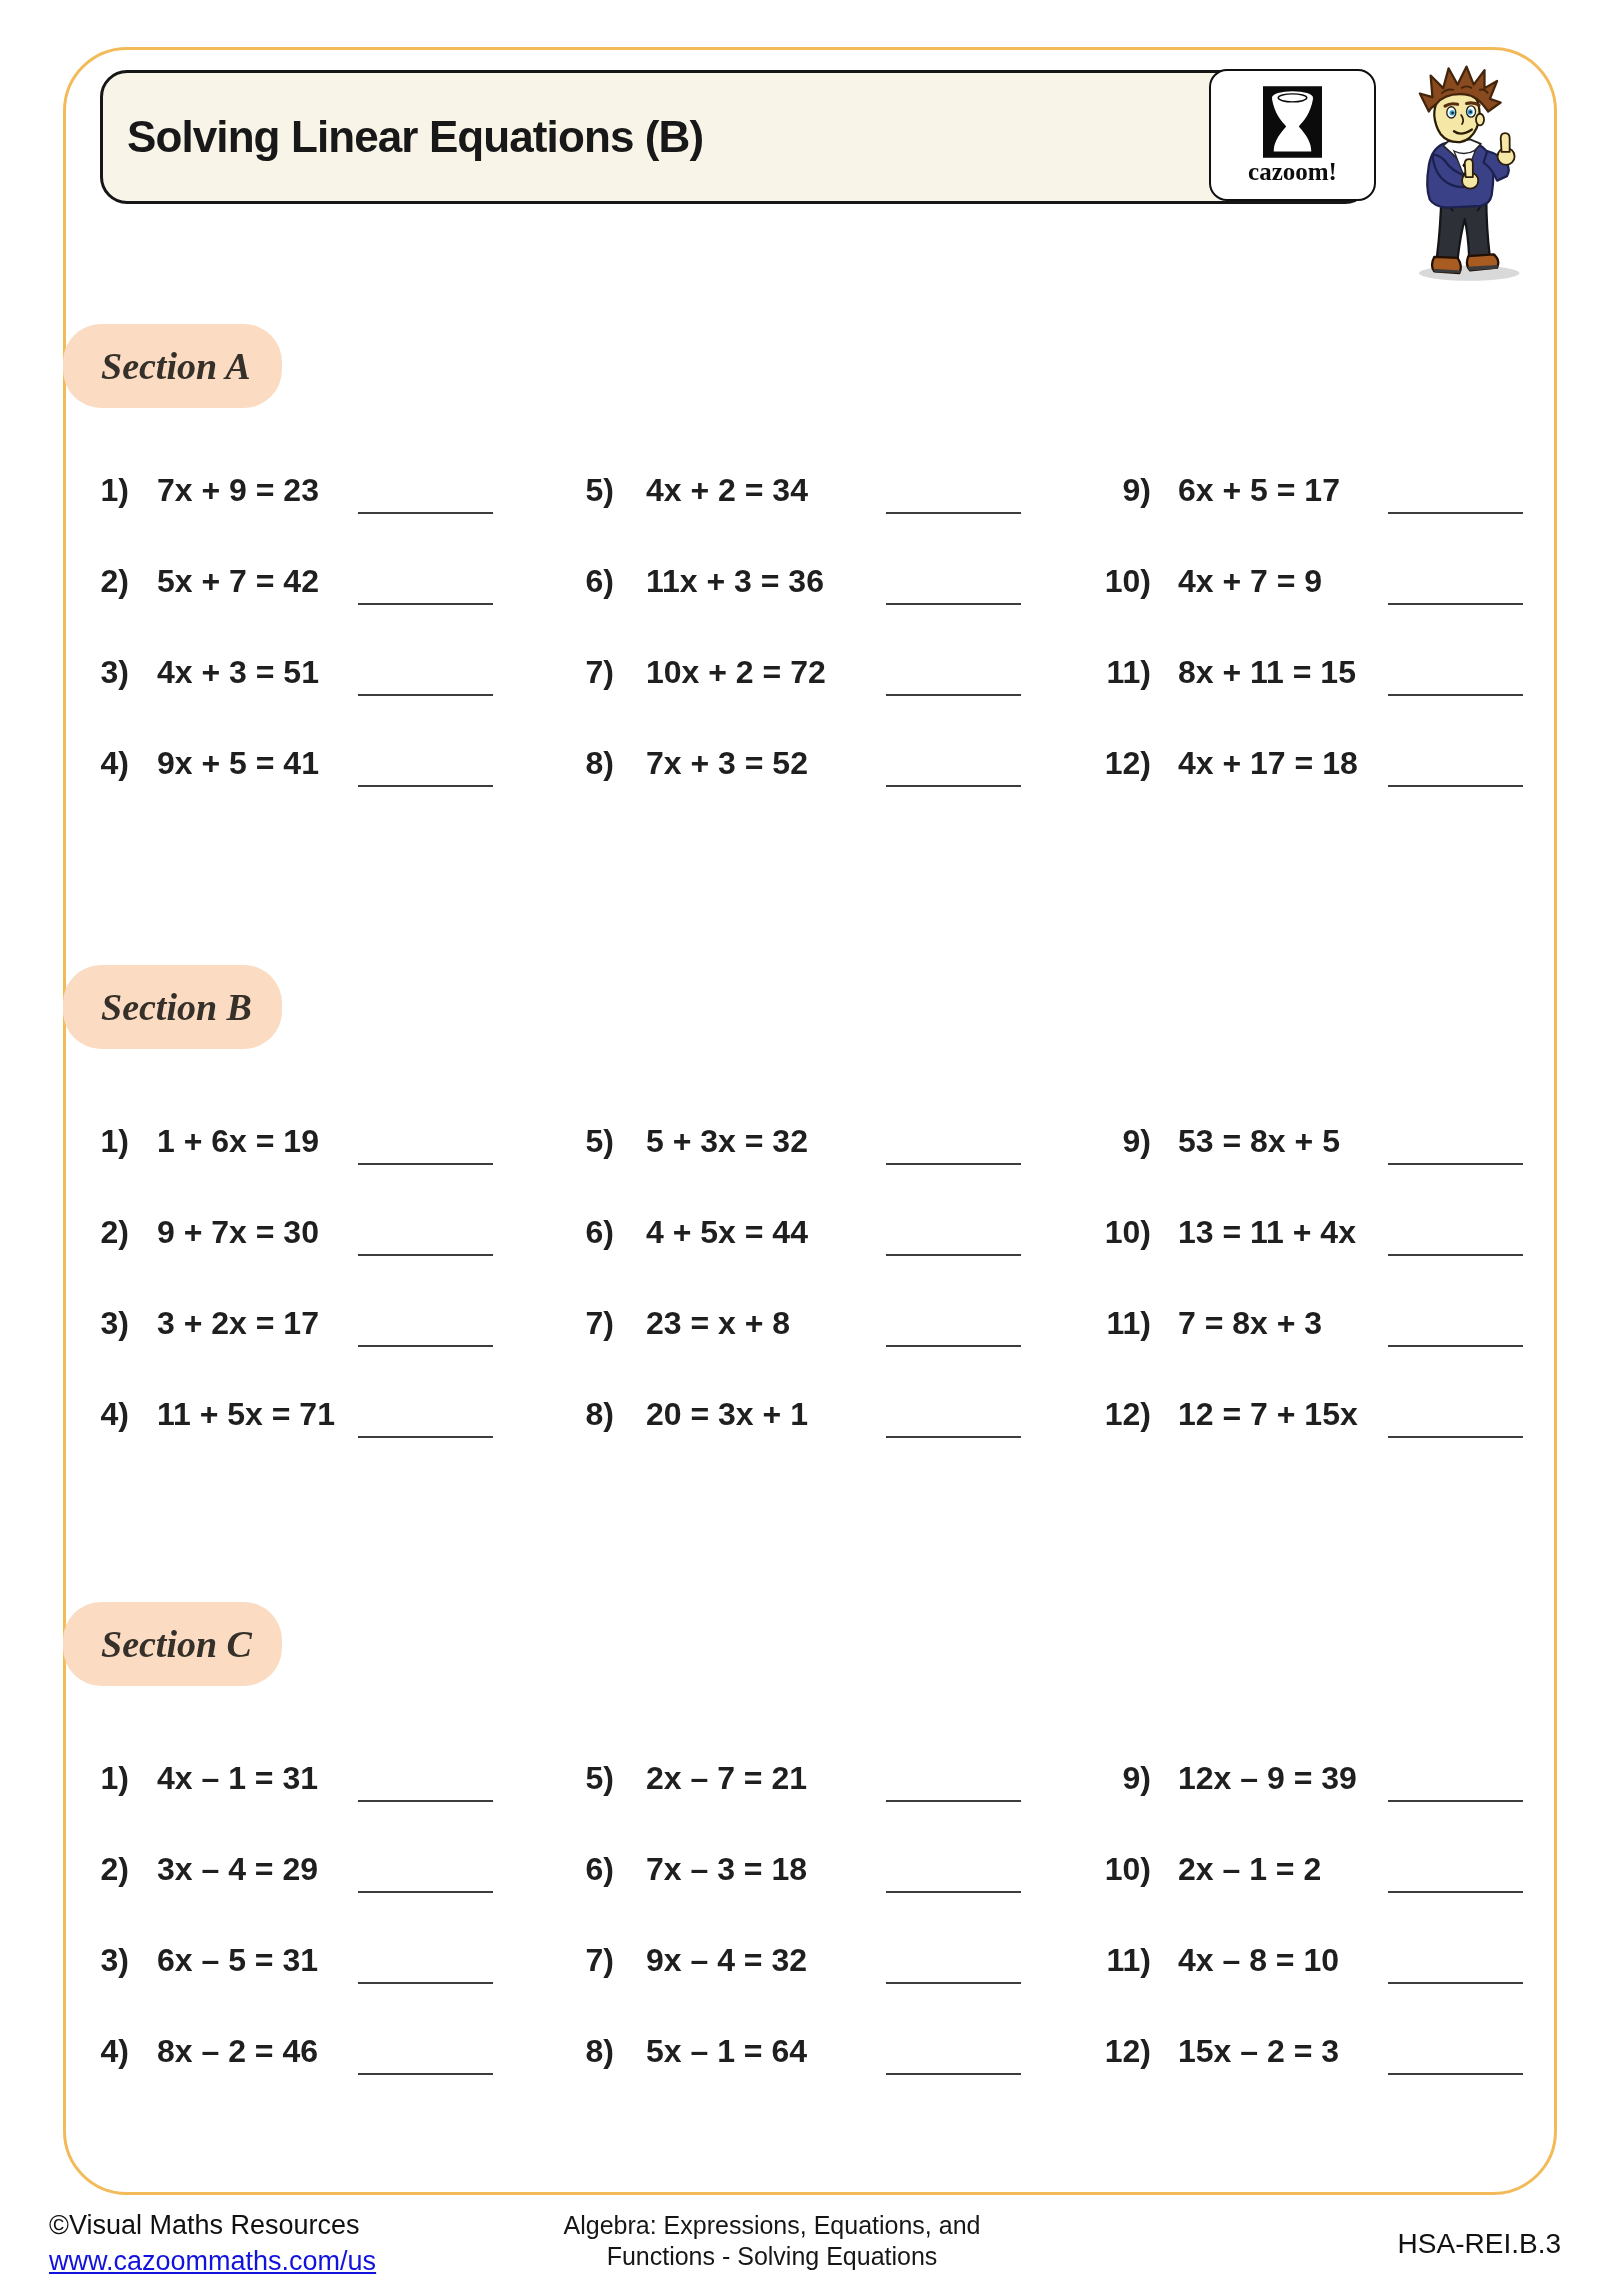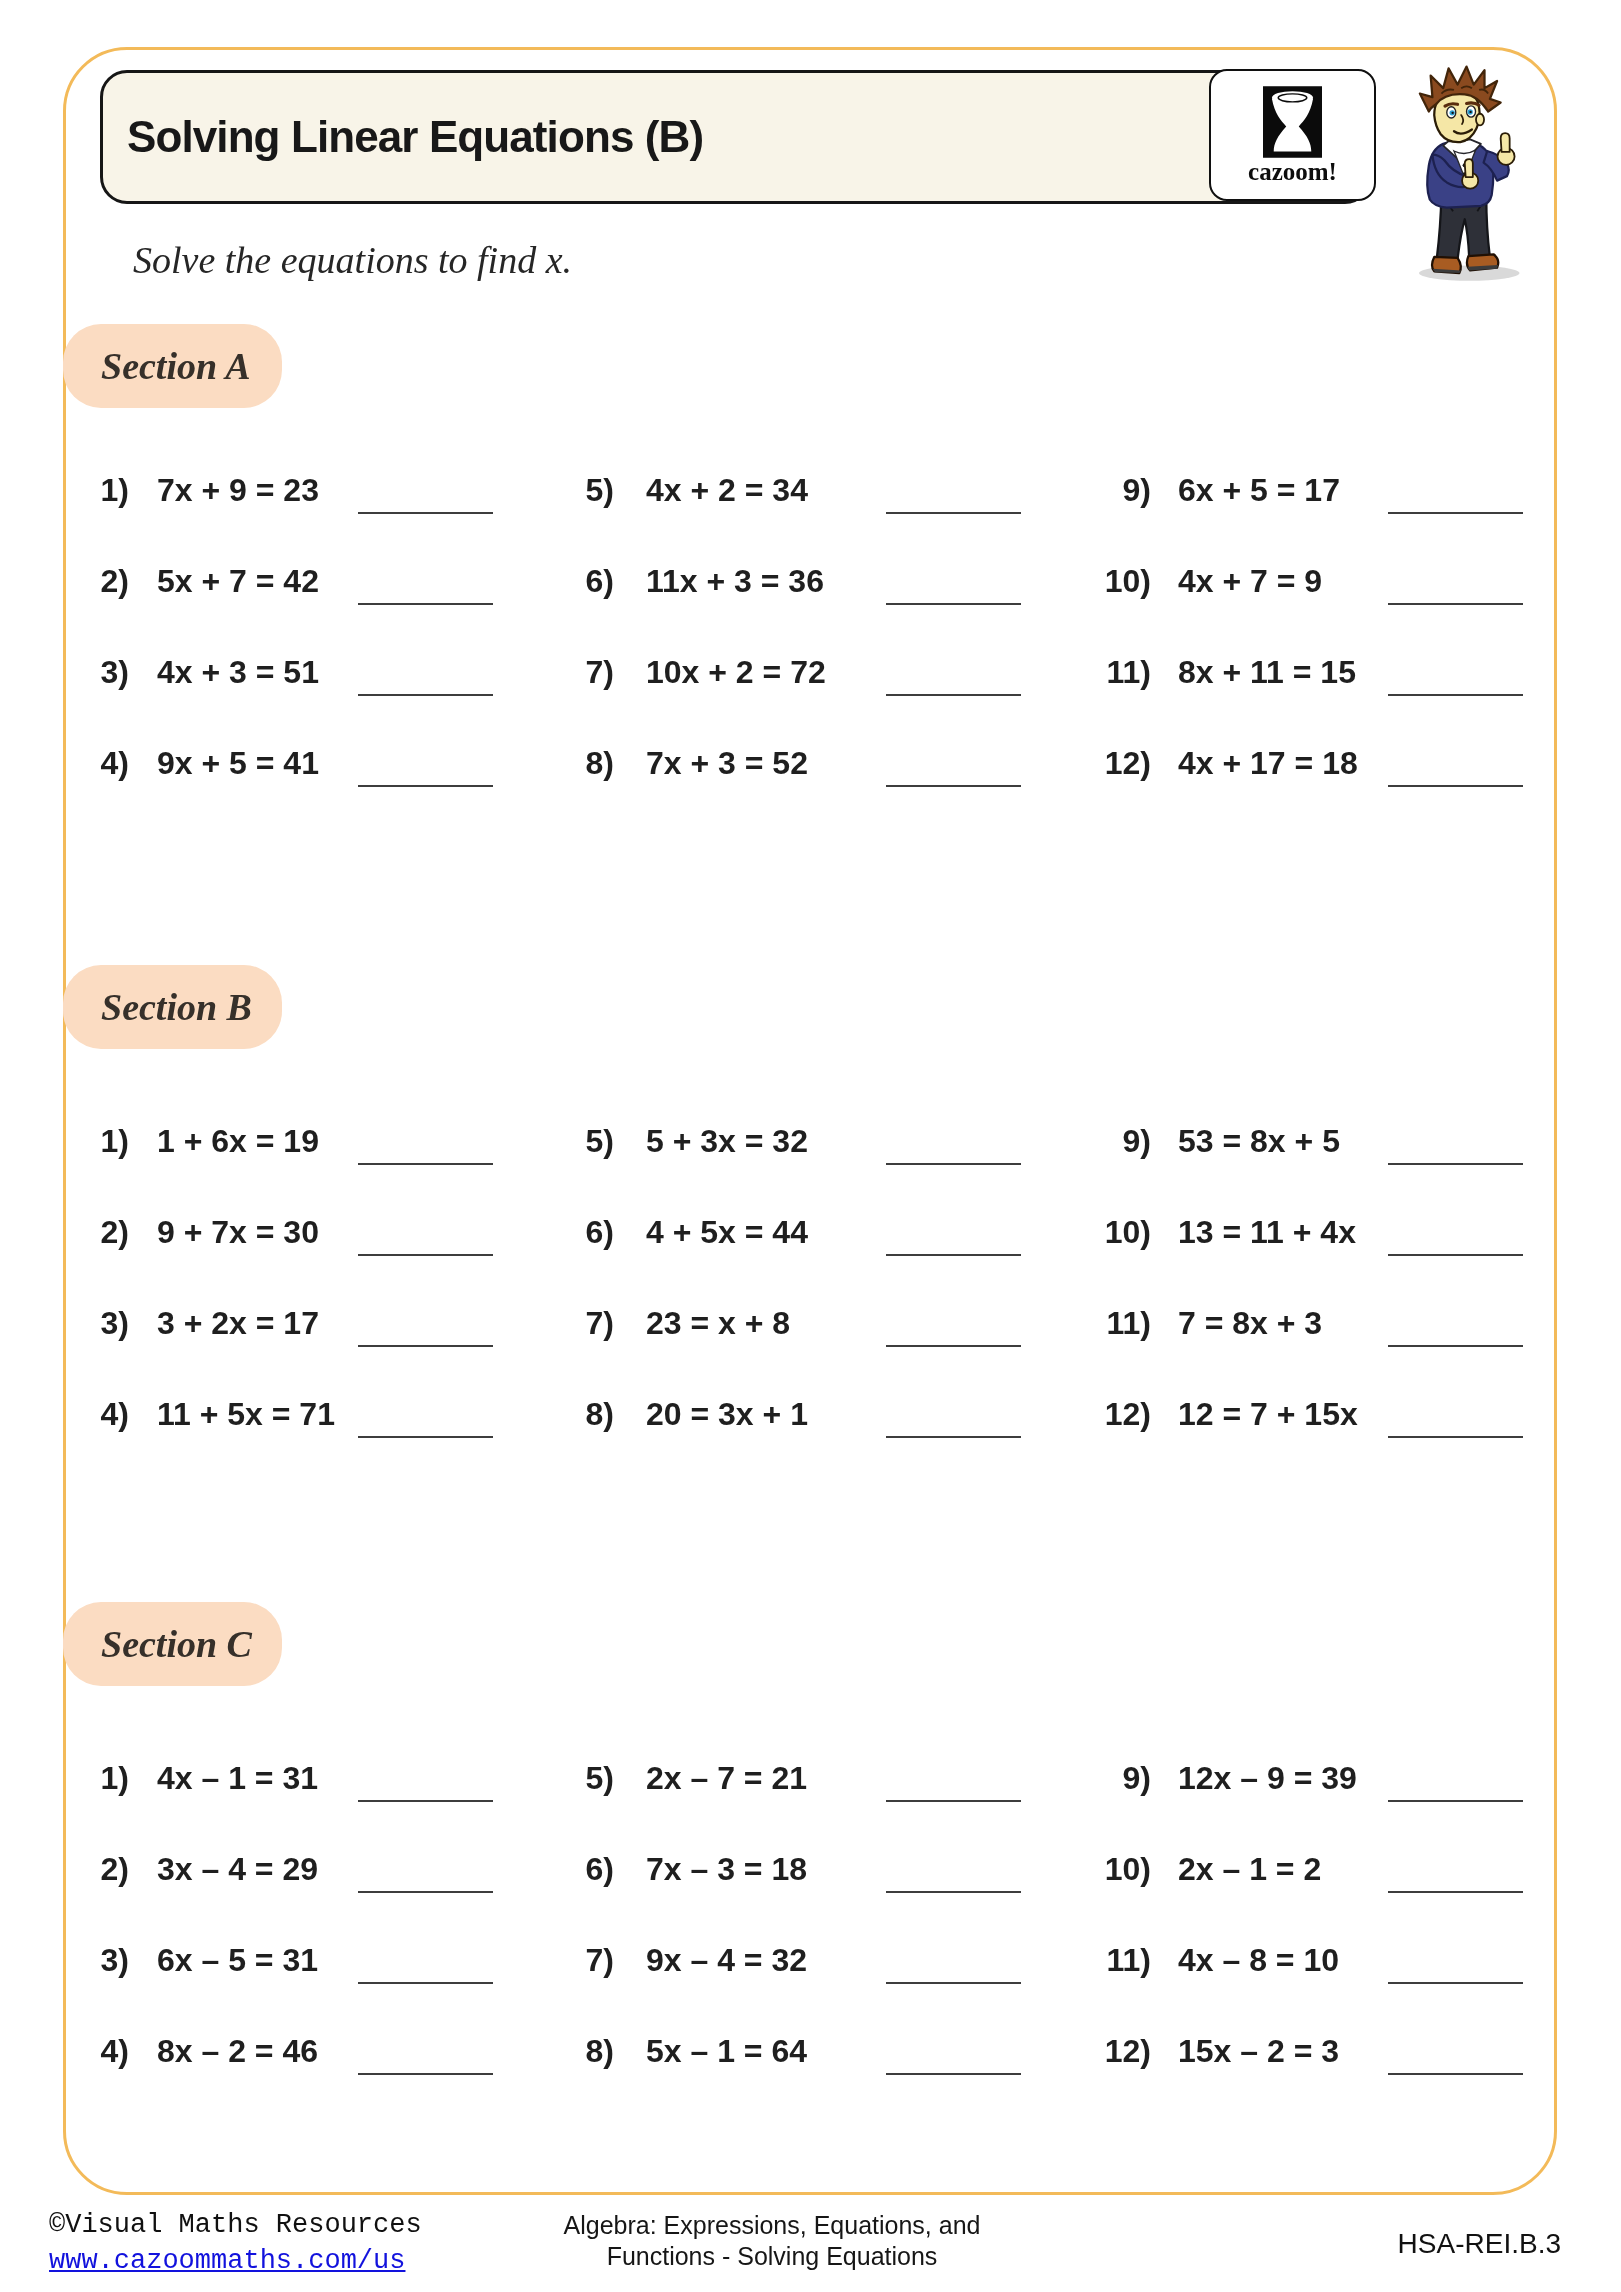--- a/index.html
+++ b/index.html
@@ -33,21 +33,21 @@
   .pnum{font-weight:bold;font-size:32px;line-height:1.1;color:#1F1F1F;text-align:right;}
   .peq{font-weight:bold;font-size:32px;line-height:1.1;color:#1F1F1F;white-space:pre;}
   .c1 .pnum{width:41px;} .c2 .pnum{width:41px;} .c3 .pnum{width:72px;}
   .c1 .peq{margin-left:28px;} .c2 .peq{margin-left:32px;} .c3 .peq{margin-left:27px;}
   .aline{position:absolute;top:39px;width:135px;height:0;
          border-bottom:2.7px solid #3D3D3D;}
   .c1 .aline{left:270px;} .c2 .aline{left:313px;} .c3 .aline{left:309px;}
   .colA{top:473px;} .colB{top:1124px;} .colC{top:1761px;}
   .cx1{left:88px;} .cx2{left:573px;} .cx3{left:1079px;}
   .foot-left{position:absolute;left:49px;top:2210px;font-size:27px;color:#101010;
-             line-height:1.18;font-family:Liberation Mono, monospace;}
+             line-height:1.18;}
   .foot-link{display:inline-block;margin-top:4.5px;color:#1212DD;
              text-decoration:underline;cursor:pointer;font-size:27px;}
   .foot-center{position:absolute;left:414px;top:2210px;width:716px;
                text-align:center;font-size:25px;color:#161616;line-height:1.25;}
   .foot-right{position:absolute;right:61px;top:2228px;font-size:28px;color:#111;}
 </style>
 </head>
 <body>
 
 <div class="page">
@@ -110,21 +110,20 @@
     <ellipse cx="55" cy="55" rx="5" ry="6.3" fill="#fff" stroke="#222" stroke-width="1.5"></ellipse>
     <ellipse cx="77" cy="54" rx="5" ry="6.3" fill="#fff" stroke="#222" stroke-width="1.5"></ellipse>
     <circle cx="56" cy="55.5" r="3" fill="#2E9FD0"></circle>
     <circle cx="76" cy="54.5" r="3" fill="#2E9FD0"></circle>
     <circle cx="56.5" cy="55.5" r="1.3" fill="#111"></circle>
     <circle cx="76.5" cy="54.5" r="1.3" fill="#111"></circle>
     <path d="M66,58 Q70,64 67,68" stroke="#2B1D07" stroke-width="2" fill="none" stroke-linecap="round"></path>
     <path d="M58,76 Q66,82 78,74" stroke="#2B1D07" stroke-width="2.5" fill="none" stroke-linecap="round"></path>
   </svg>
 
-  <div class="subtitle">Solve the equations to find x.</div>
 
   <div class="pill pill-a">
     <span class="pill-label">Section A</span>
   </div>
 
   <div class="col c1 colA cx1">
     <div class="prow">
       <span class="pnum">1)</span>
       <span class="peq">7x + 9 = 23</span>
       <span class="aline"></span>

